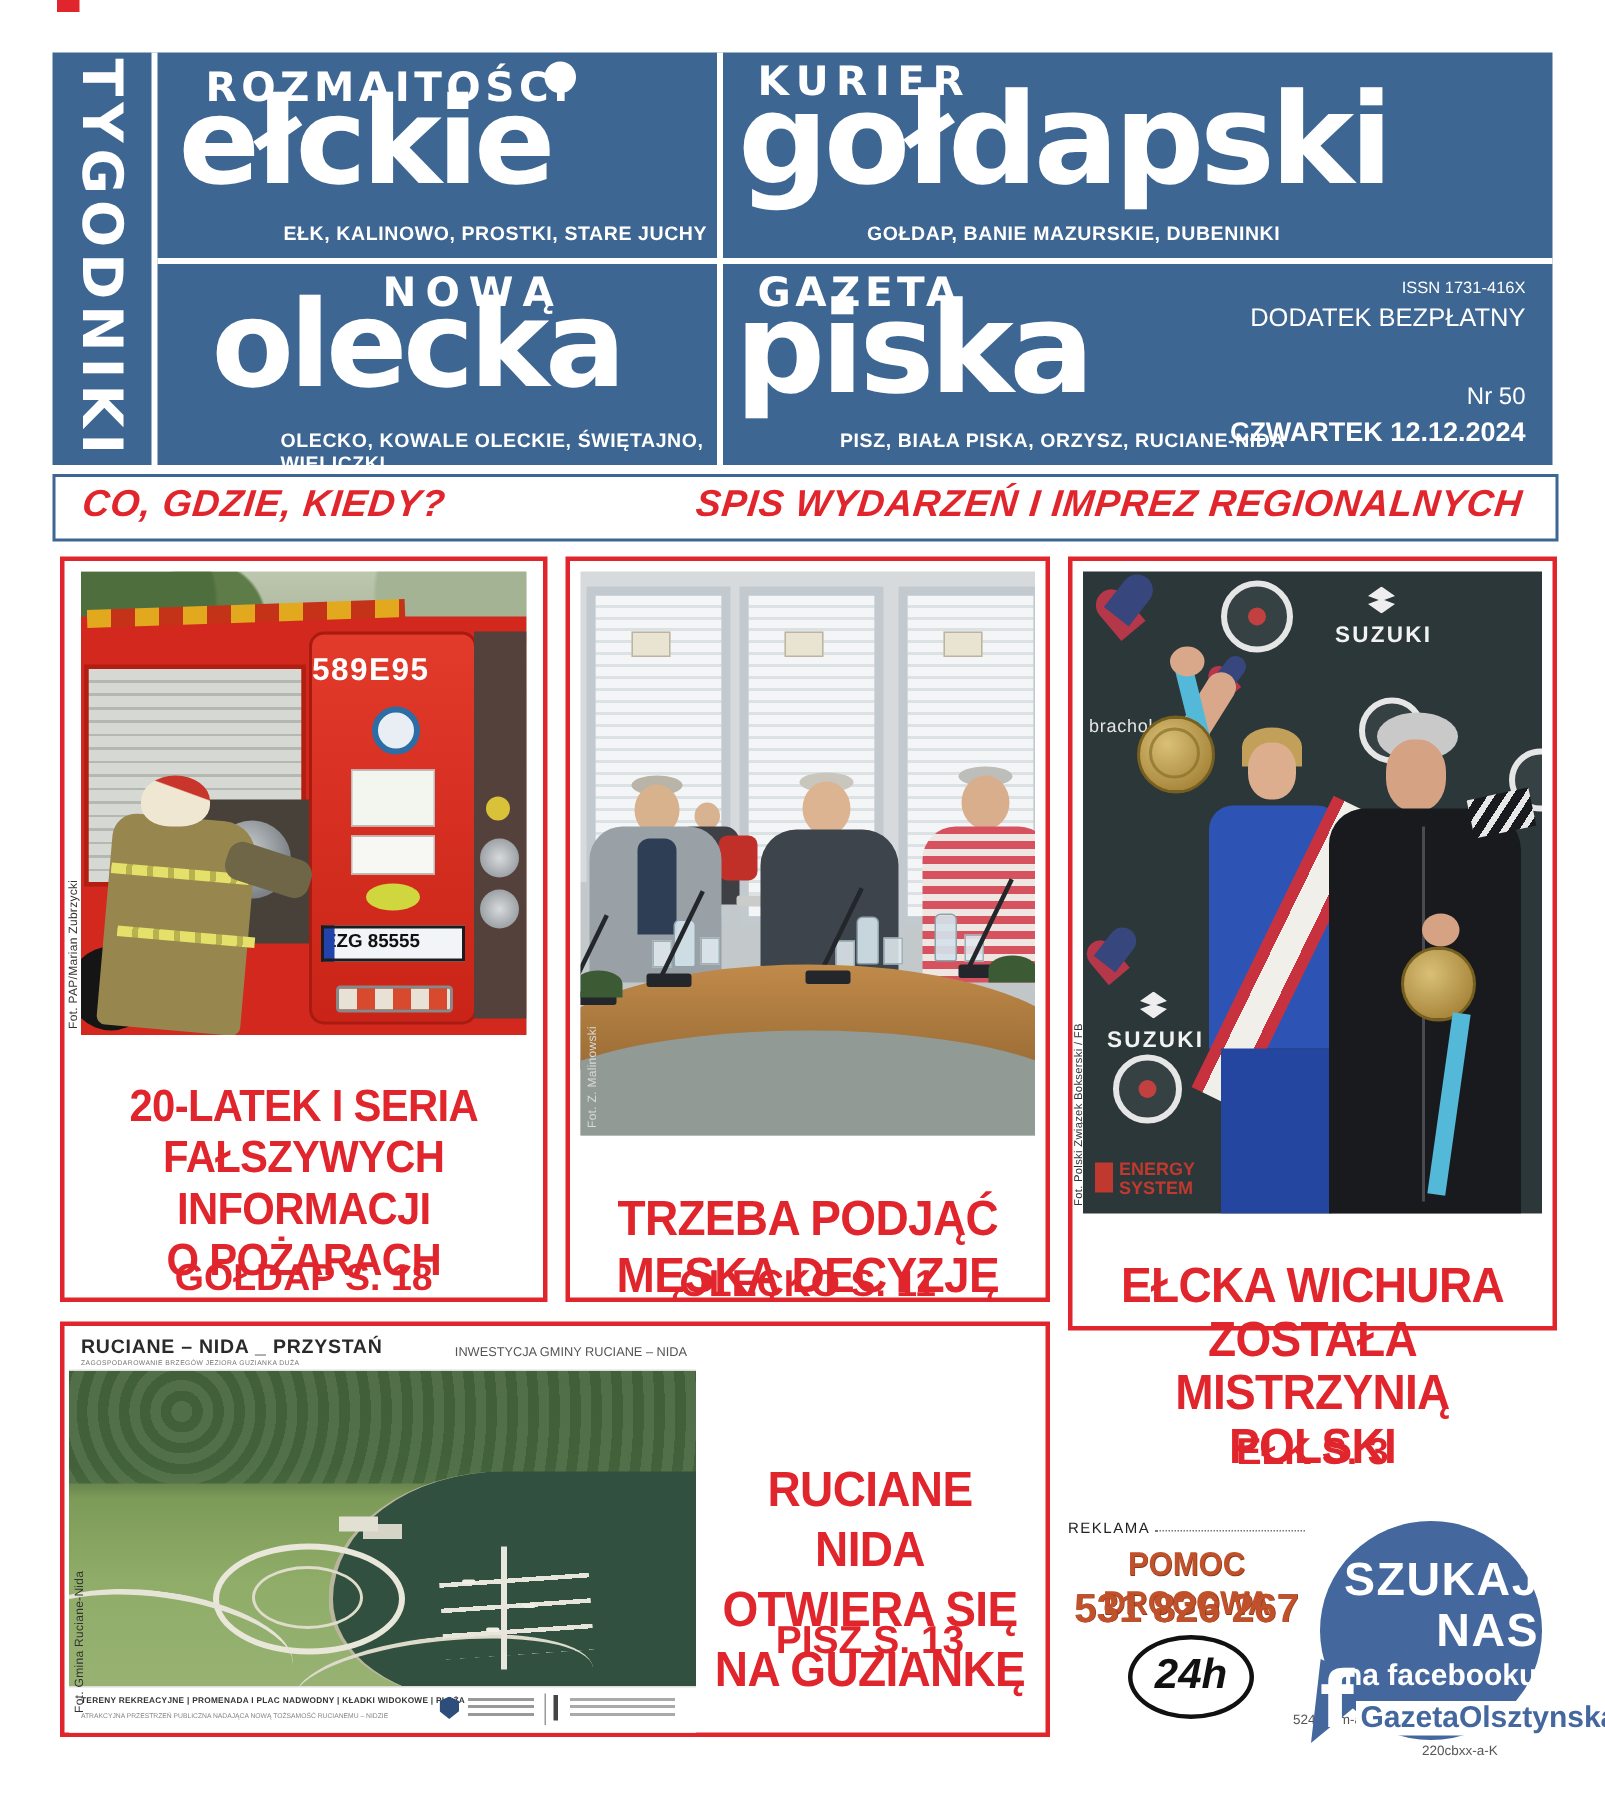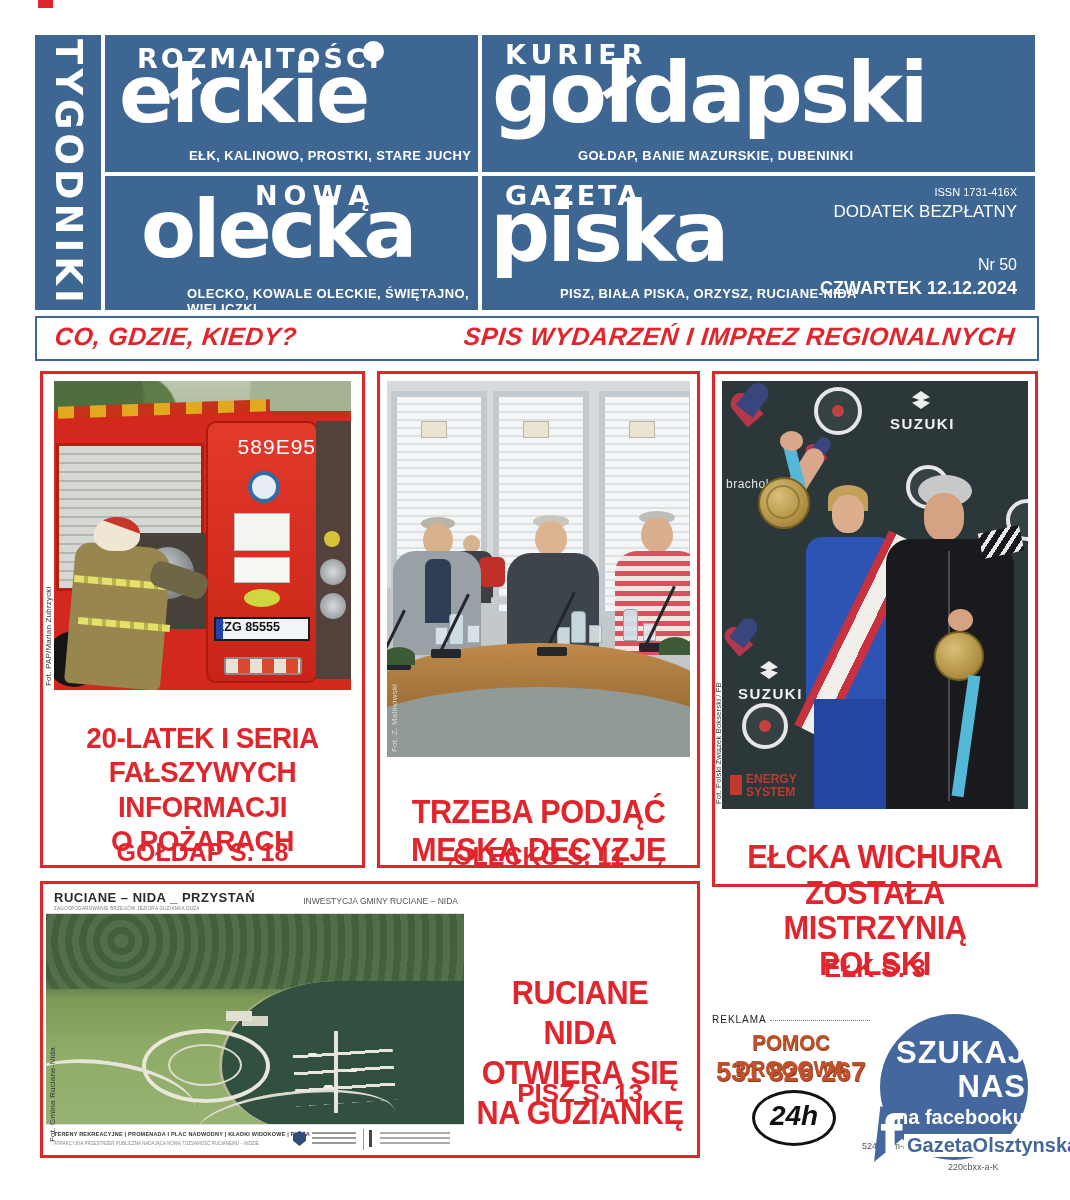--- a/index.html
+++ b/index.html
@@ -70,21 +70,21 @@
   .p1truck{left:0;top:30px;width:297px;height:279px;background:#d3281d;}
   .p1rack{left:4px;top:22px;width:212px;height:12px;transform:rotate(-2deg);
     background:repeating-linear-gradient(90deg,#e2a81e 0 16px,#c43318 16px 32px);}
   .p1shutter{left:2px;top:62px;width:142px;height:142px;border:3px solid #b21e12;
     background:repeating-linear-gradient(180deg,#d6d9d3 0 7px,#b4b8b1 7px 9px);}
   .p1bay{left:64px;top:152px;width:116px;height:96px;background:#474139;}
   .p1pump{left:88px;top:166px;width:52px;height:52px;border-radius:50%;
     background:radial-gradient(circle at 40% 40%,#cfd3d6,#7c8286 70%);}
   .p1door{left:152px;top:40px;width:108px;height:258px;border-radius:10px;border:2px solid #a91a10;
     background:linear-gradient(180deg,#e23a2b,#c92417);}
-  .p1num{left:0;right:0;top:12px;text-align:right;color:#fff;font-weight:normal;font-size:21px;letter-spacing:1px;}
+  .p1num{left:0;right:0;top:12px;text-align:left;color:#fff;font-weight:bold;font-size:21px;letter-spacing:1px;}
   .p1emb{left:40px;top:48px;width:24px;height:24px;border-radius:50%;background:#e8eef4;border:4px solid #2c6da5;}
   .p1st1{left:26px;top:90px;width:54px;height:36px;background:#f3f5ef;border:1px solid #bbb;}
   .p1st2{left:26px;top:134px;width:54px;height:24px;background:#f7f7f3;border:1px solid #bbb;}
   .p1st3{left:36px;top:166px;width:36px;height:18px;border-radius:50%;background:#cfd63e;}
   .p1plate{left:6px;top:194px;width:92px;height:20px;background:#f2f5f7;border:2px solid #1c1c1c;
     color:#111;font-size:12.5px;font-weight:bold;text-align:left;line-height:17px;}
   .p1eu{left:6px;top:194px;width:7px;height:20px;background:#2244aa;border:2px solid #1c1c1c;border-right:none;}
   .p1light{left:16px;top:234px;width:74px;height:14px;border:2px solid #888;border-radius:3px;
     background:repeating-linear-gradient(90deg,#e8e2d6 0 12px,#d84a2e 12px 24px);}
   .p1rear{left:262px;top:40px;width:35px;height:258px;background:#54413b;}

